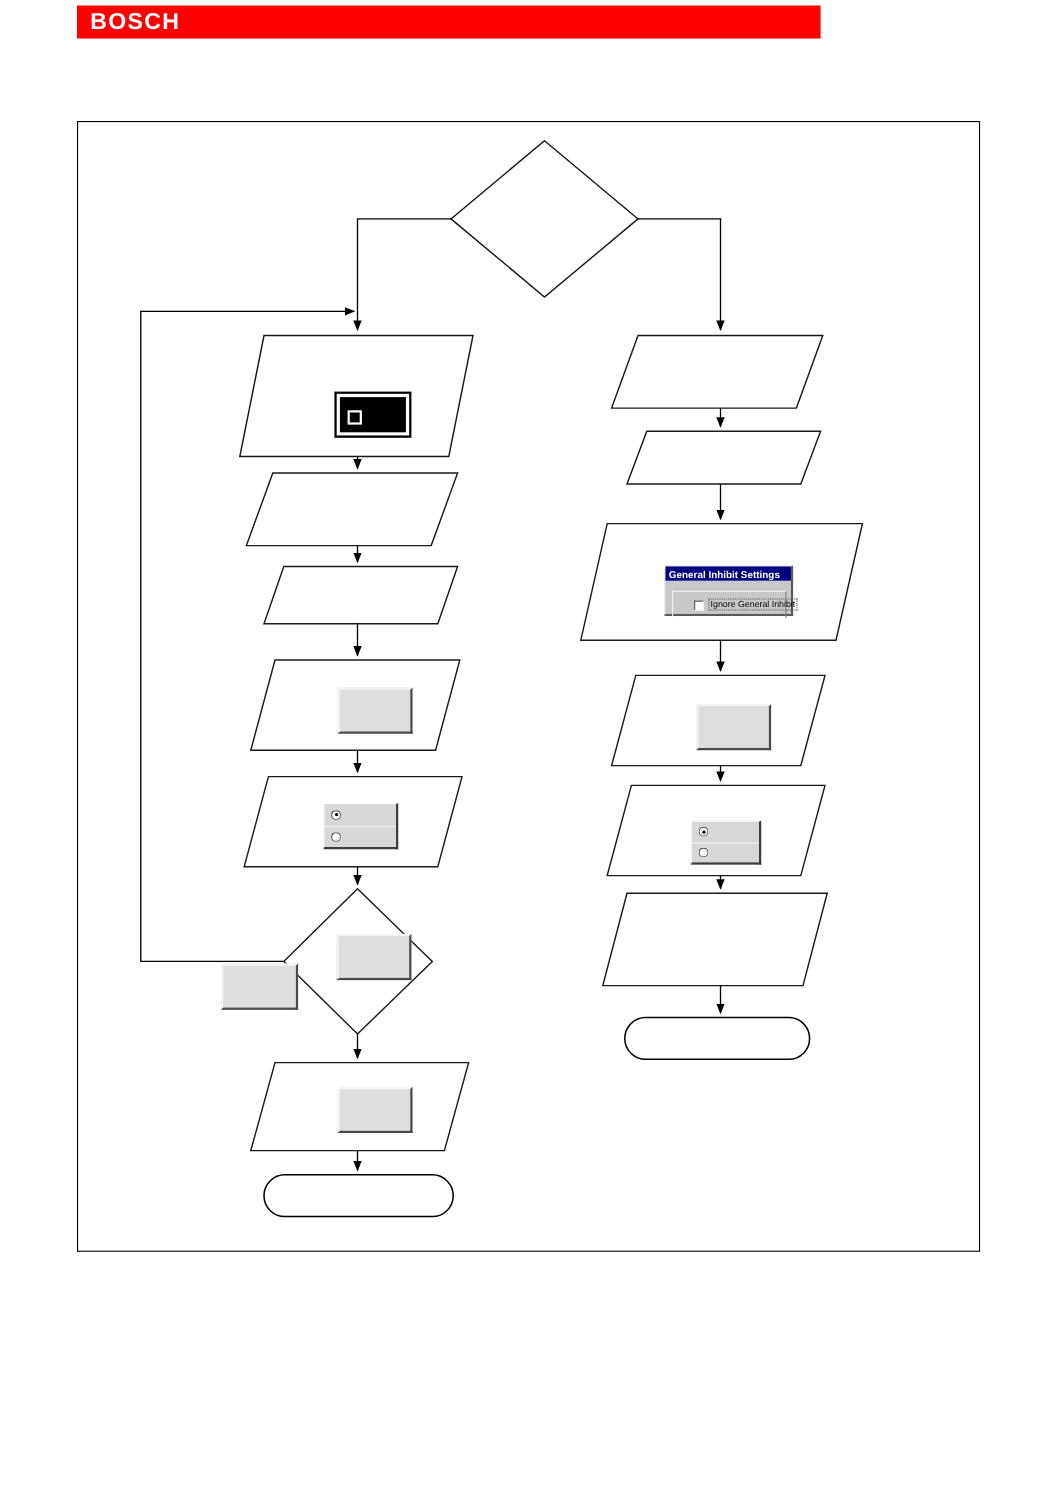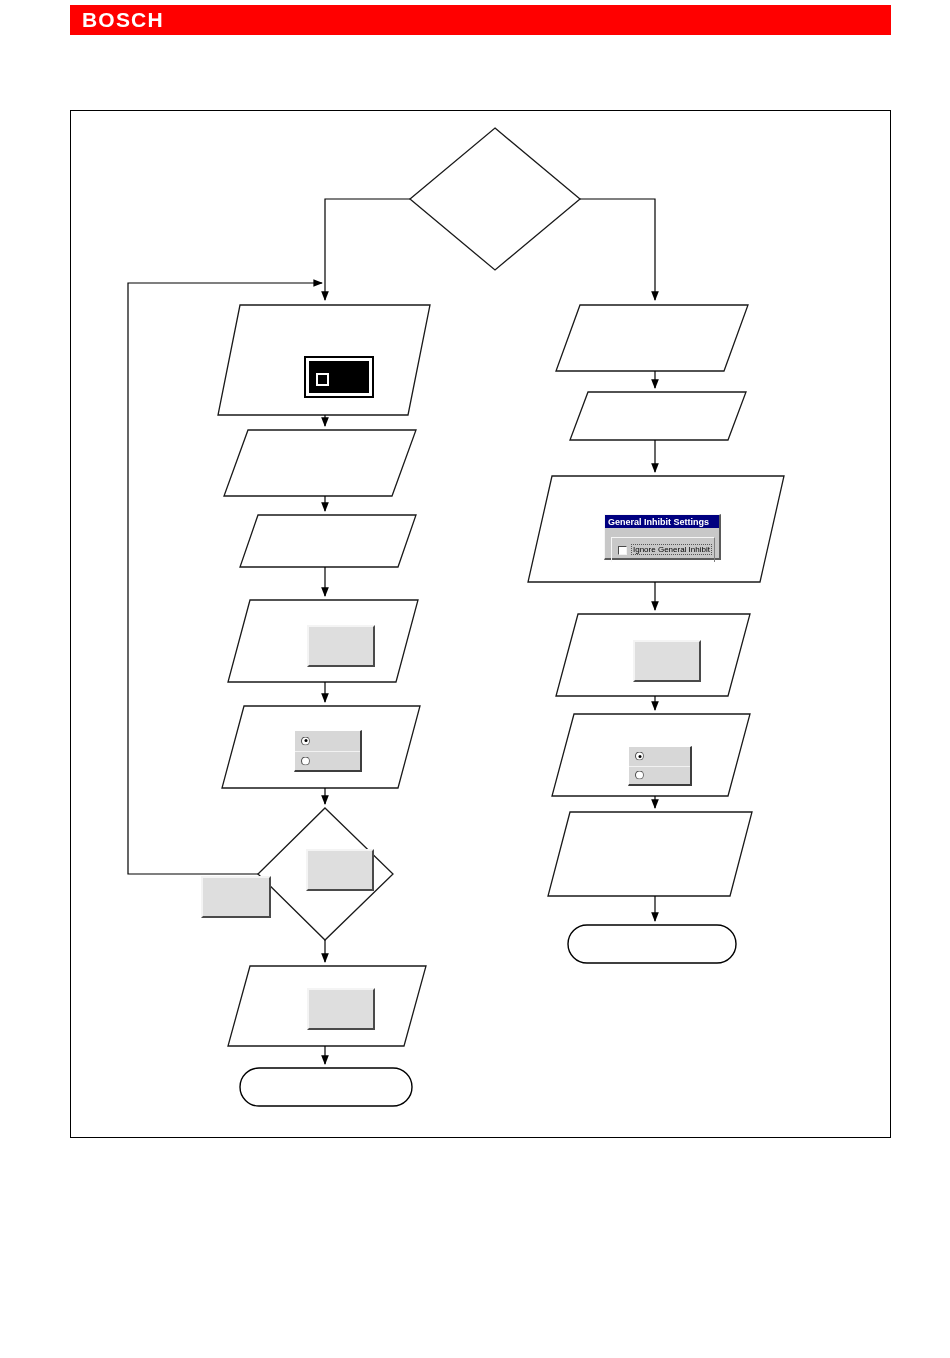--- a/index.html
+++ b/index.html
@@ -14,21 +14,21 @@
     font-family: "Liberation Sans", sans-serif;
     position: relative;
     overflow: hidden;
   }
 
   
   #bosch-header {
     position: absolute;
     left: 70px;
     top: 5px;
-    width: 821px;
+    width: 676px;
     height: 30px;
     background: #ff0000;
   }
   #bosch-wordmark {
     position: absolute;
     left: 12px;
     top: 4px;
     color: #ffffff;
     font-family: "Liberation Sans", sans-serif;
     font-size: 21px;
@@ -168,21 +168,21 @@
     top: 9px;
     right: 4px;
     bottom: -4px;
     border-top: 1px solid #f6f6f6;
     border-left: 1px solid #f6f6f6;
     border-right: 1px solid #808080;
     box-sizing: border-box;
   }
   #gi-checkbox-row {
     position: absolute;
-    left: 6px;
+    left: 19px;
     top: 6px;
     display: flex;
     align-items: flex-end;
   }
   #gi-checkbox-box {
     width: 9px;
     height: 9px;
     background: #ffffff;
     border-top: 1px solid #4a4a4a;
     border-left: 1px solid #4a4a4a;

